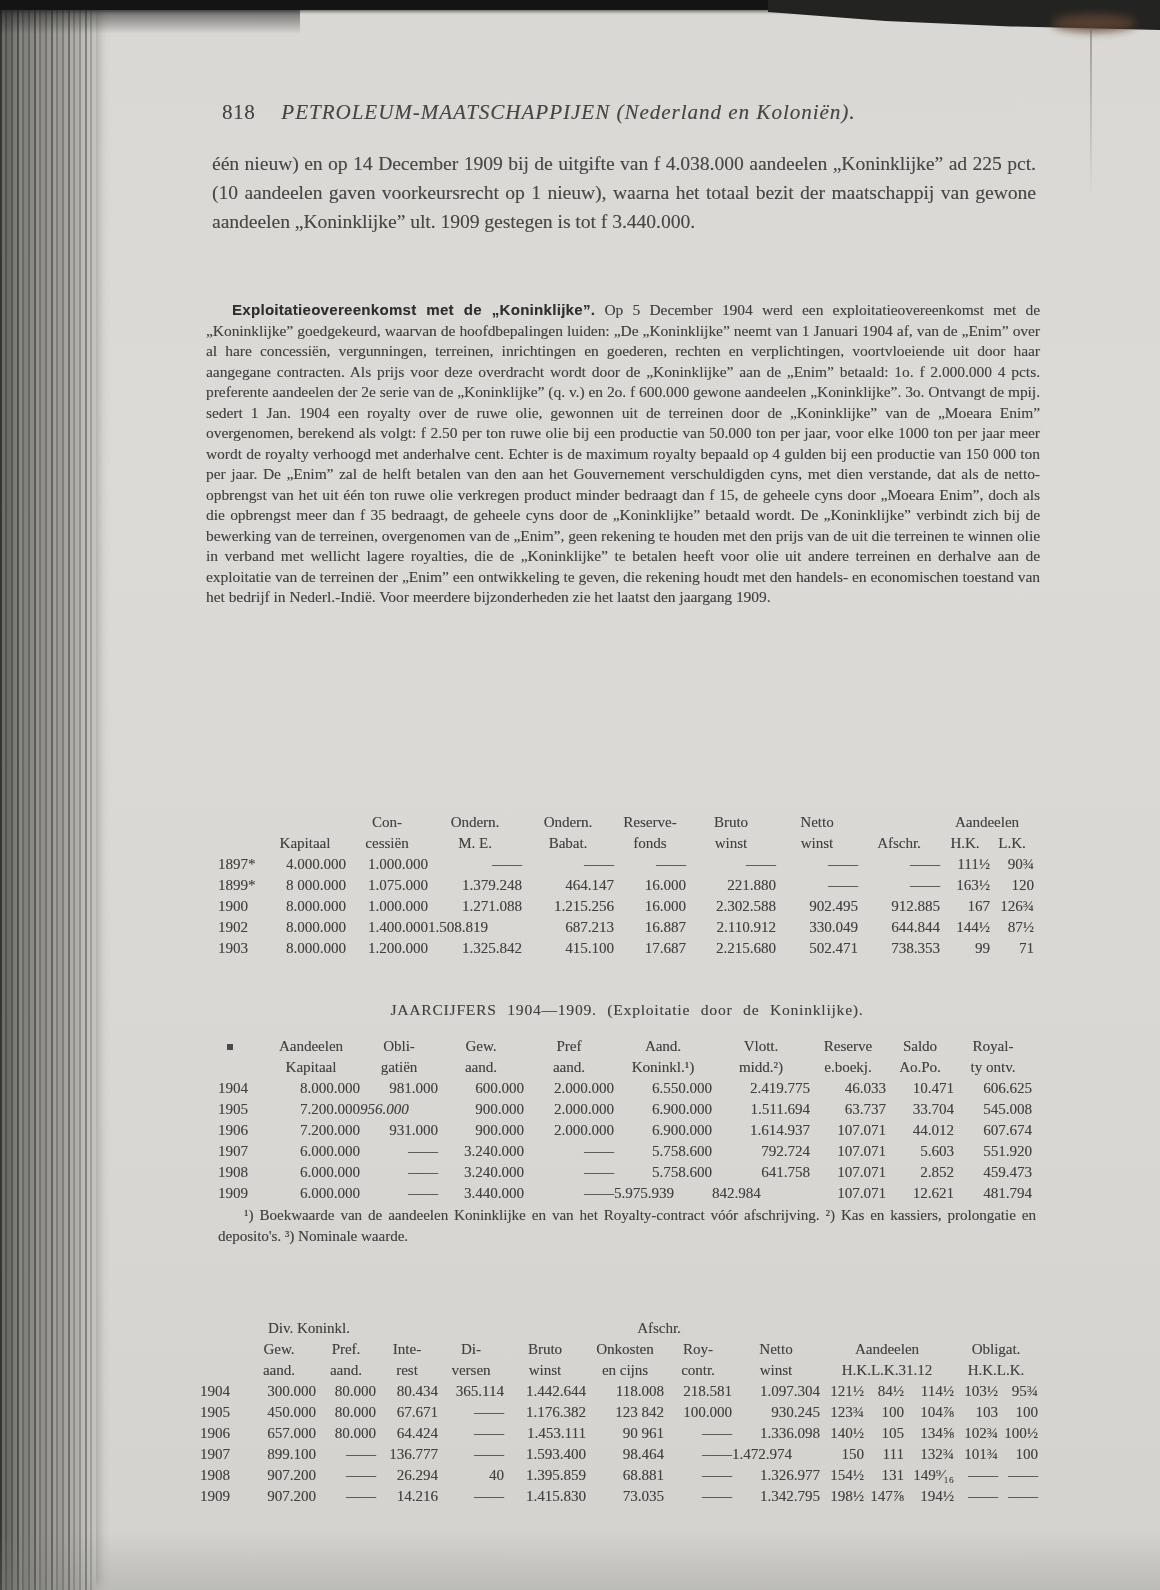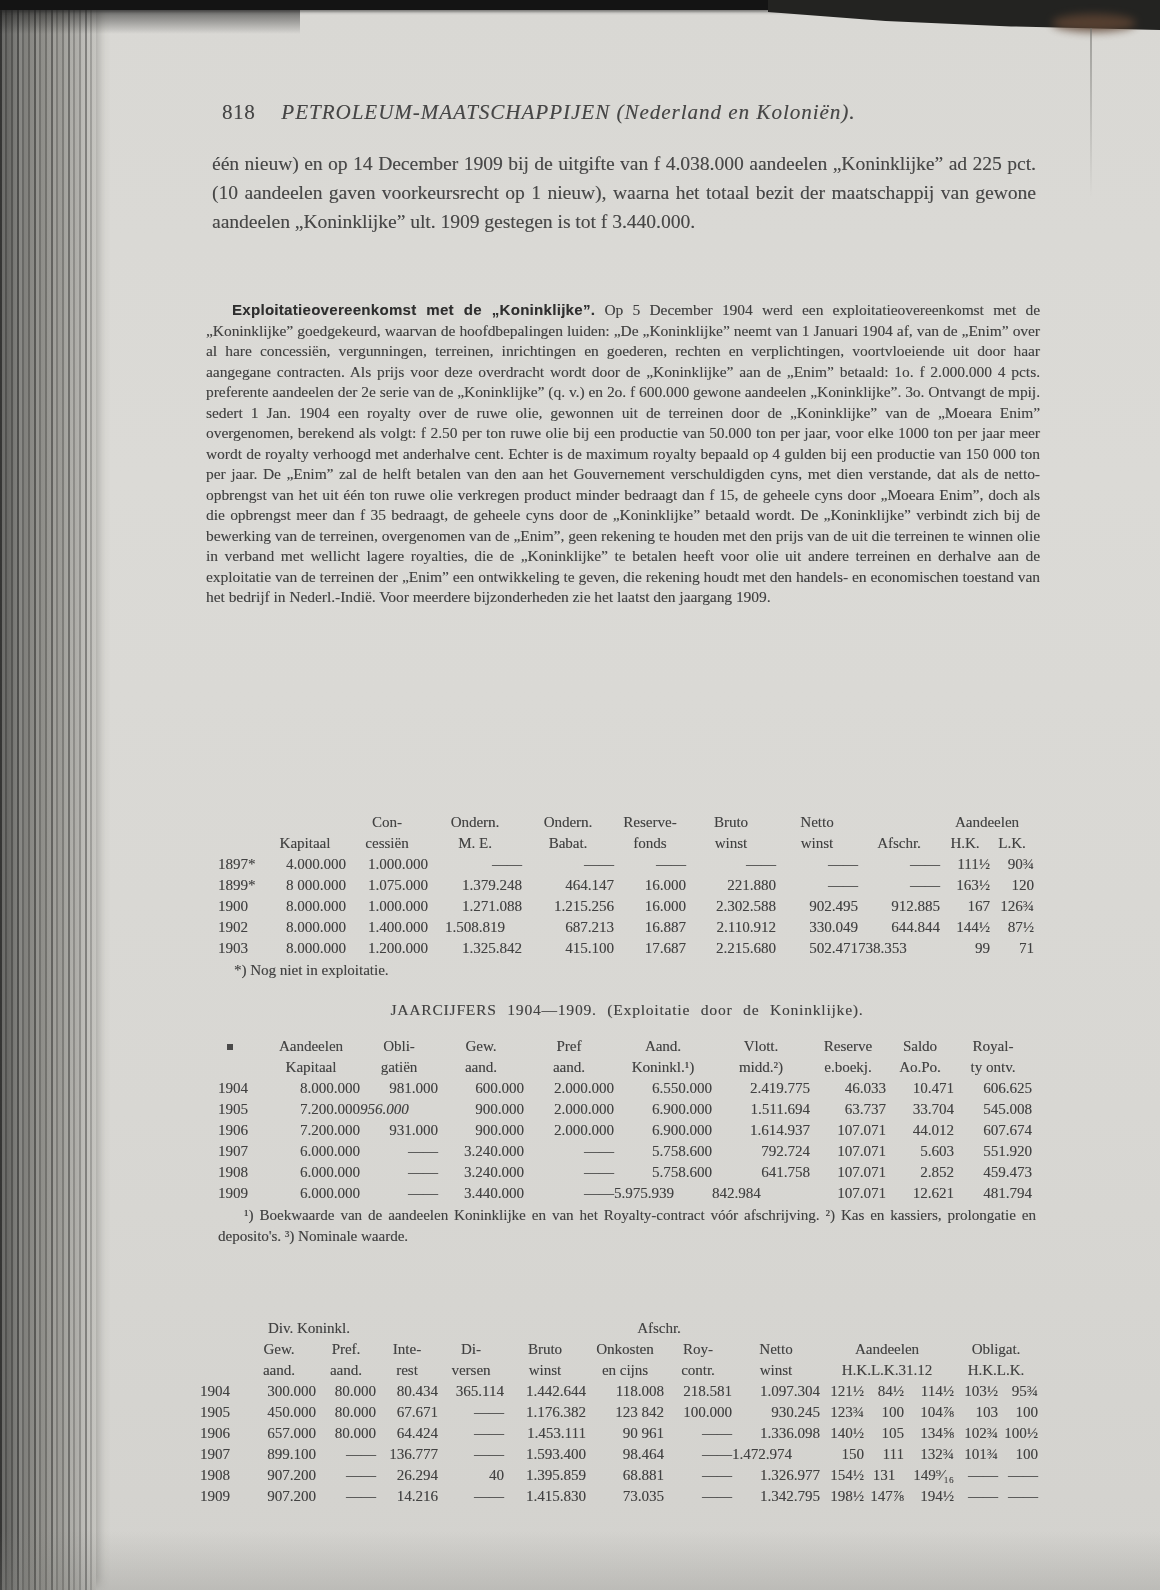--- a/index.html
+++ b/index.html
@@ -163,45 +163,44 @@
             <td style="text-align: right;">2.302.588</td>
             <td style="text-align: right;">902.495</td>
             <td style="text-align: right;">912.885</td>
             <td style="text-align: right;">167</td>
             <td style="text-align: right;">126¾</td>
           </tr>
           <tr>
             <td style="text-align: left;">1902</td>
             <td style="text-align: right;">8.000.000</td>
             <td style="text-align: right;">1.400.000</td>
-            <td style="text-align: center;">1.508.819</td>
+            <td style="text-align: left;">1.508.819</td>
             <td style="text-align: right;">687.213</td>
             <td style="text-align: right;">16.887</td>
             <td style="text-align: right;">2.110.912</td>
             <td style="text-align: right;">330.049</td>
             <td style="text-align: right;">644.844</td>
             <td style="text-align: right;">144½</td>
             <td style="text-align: right;">87½</td>
           </tr>
           <tr>
             <td style="text-align: left;">1903</td>
             <td style="text-align: right;">8.000.000</td>
             <td style="text-align: right;">1.200.000</td>
             <td style="text-align: right;">1.325.842</td>
             <td style="text-align: right;">415.100</td>
             <td style="text-align: right;">17.687</td>
             <td style="text-align: right;">2.215.680</td>
             <td style="text-align: right;">502.471</td>
-            <td style="text-align: left;">738.353</td>
+            <td style="text-align: right;">738.353</td>
             <td style="text-align: right;">99</td>
             <td style="text-align: right;">71</td>
           </tr>
         </tbody>
       </table>
-    <div class="tbl-footnote" style="text-indent:16px;">*) Nog niet in exploitatie.</div>
   </div>
 
   <div class="jaarcijfers-title ink">JAARCIJFERS 1904—1909. (Exploitatie door de Koninklijke).</div>
   <div class="margin-bullet"></div>
 
   <div class="tbl-wrap ink" id="tbl2-wrap">
     <table class="booktable">
         <colgroup>
           <col style="width: 44px;">
           <col style="width: 98px;">
@@ -444,21 +443,21 @@
             <td style="text-align: left;">1908</td>
             <td style="text-align: right;">907.200</td>
             <td style="text-align: right;">——</td>
             <td style="text-align: right;">26.294</td>
             <td style="text-align: right;">40</td>
             <td style="text-align: right;">1.395.859</td>
             <td style="text-align: right;">68.881</td>
             <td style="text-align: right;">——</td>
             <td style="text-align: right;">1.326.977</td>
             <td style="text-align: right;">154½</td>
-            <td style="text-align: center;">131</td>
+            <td style="text-align: right;">131</td>
             <td style="text-align: right;">149⁹⁄₁₆</td>
             <td style="text-align: right;">——</td>
             <td style="text-align: right;">——</td>
           </tr>
           <tr>
             <td style="text-align: left;">1909</td>
             <td style="text-align: right;">907.200</td>
             <td style="text-align: right;">——</td>
             <td style="text-align: right;">14.216</td>
             <td style="text-align: right;">——</td>

